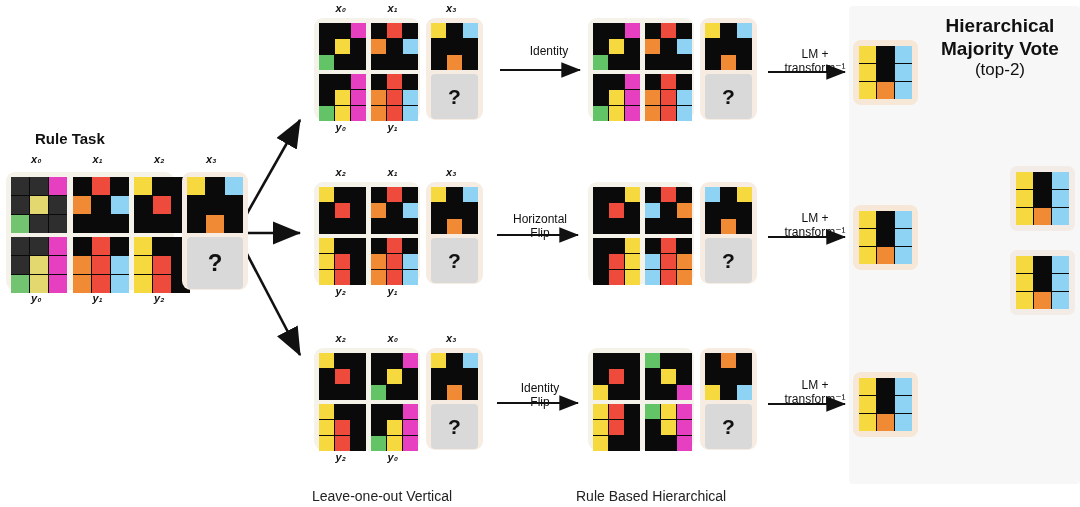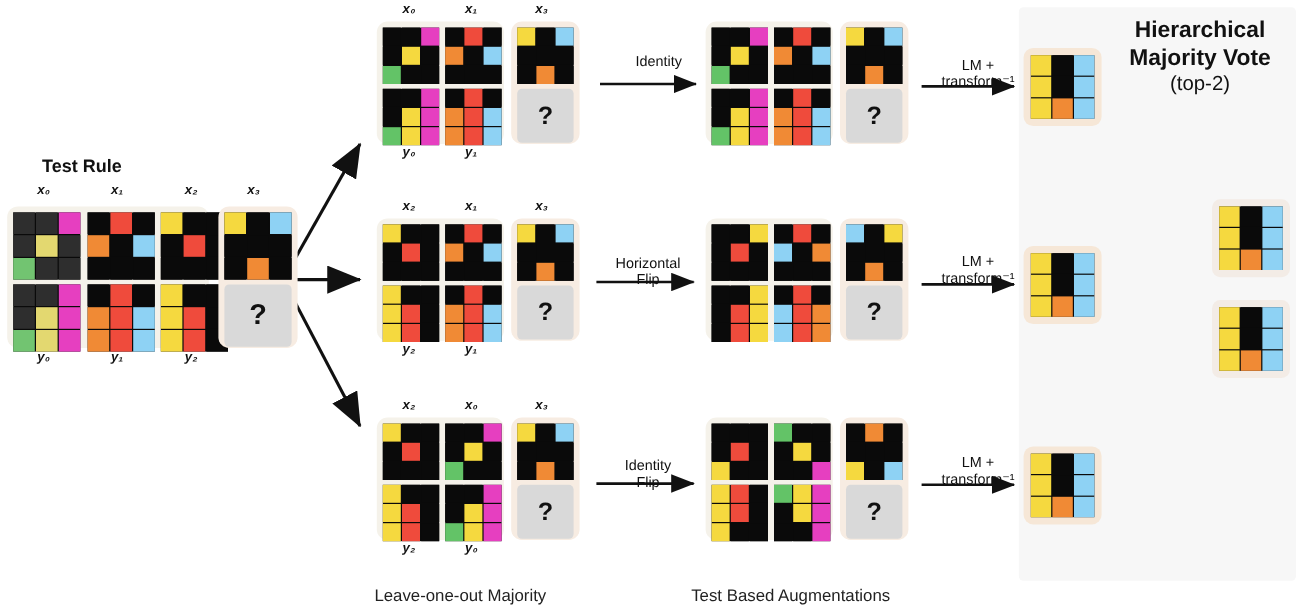--- a/index.html
+++ b/index.html
@@ -63,21 +63,21 @@
   <path d="M768,404 L845,404" stroke="#111" stroke-width="2.2" fill="none" marker-end="url(#ah)"></path>
 
   <path d="M925,95  L1000,212" stroke="#111" stroke-width="2.2" fill="none" marker-end="url(#ah)"></path>
   <path d="M925,240 L1000,240" stroke="#111" stroke-width="2.2" fill="none" marker-end="url(#ah)"></path>
   <path d="M925,400 L1000,268" stroke="#111" stroke-width="2.2" fill="none" marker-end="url(#ah)"></path>
 </svg>
 
 <div id="stage">
     <div class="panel region" style="left: 849px; top: 6px; width: 231px; height: 478px;"></div>
     <div class="panel q" style="left: 6px; top: 172px; width: 168px; height: 118px;"></div>
-    <div class="title" style="left: 35px; top: 130px;">Test Rule</div>
+    <div class="title" style="left: 35px; top: 130px;">Rule Task</div>
     <div class="grid" style="left: 11px; top: 177px; width: 56px; height: 56px; grid-template-columns: repeat(3, 18px); grid-template-rows: repeat(3, 18px); gap: 1px;">
       <div class="c" style="background: rgb(46, 46, 46);"></div>
       <div class="c" style="background: rgb(46, 46, 46);"></div>
       <div class="c" style="background: rgb(230, 63, 192);"></div>
       <div class="c" style="background: rgb(46, 46, 46);"></div>
       <div class="c" style="background: rgb(227, 216, 112);"></div>
       <div class="c" style="background: rgb(46, 46, 46);"></div>
       <div class="c" style="background: rgb(114, 196, 113);"></div>
       <div class="c" style="background: rgb(46, 46, 46);"></div>
       <div class="c" style="background: rgb(46, 46, 46);"></div>
@@ -601,15 +601,15 @@
       <div>transform⁻¹</div>
     </div>
     <div class="arrowlbl" style="left: 772px; top: 211px; width: 86px;">
       <div>LM +</div>
       <div>transform⁻¹</div>
     </div>
     <div class="arrowlbl" style="left: 772px; top: 378px; width: 86px;">
       <div>LM +</div>
       <div>transform⁻¹</div>
     </div>
-    <div class="caption" style="left: 312px; top: 488px;">Leave-one-out Majority</div>
-    <div class="caption" style="left: 576px; top: 488px;">Test Based Augmentations</div>
+    <div class="caption" style="left: 312px; top: 488px;">Leave-one-out Vertical</div>
+    <div class="caption" style="left: 576px; top: 488px;">Rule Based Hierarchical</div>
   </div>
 
 </body></html>

